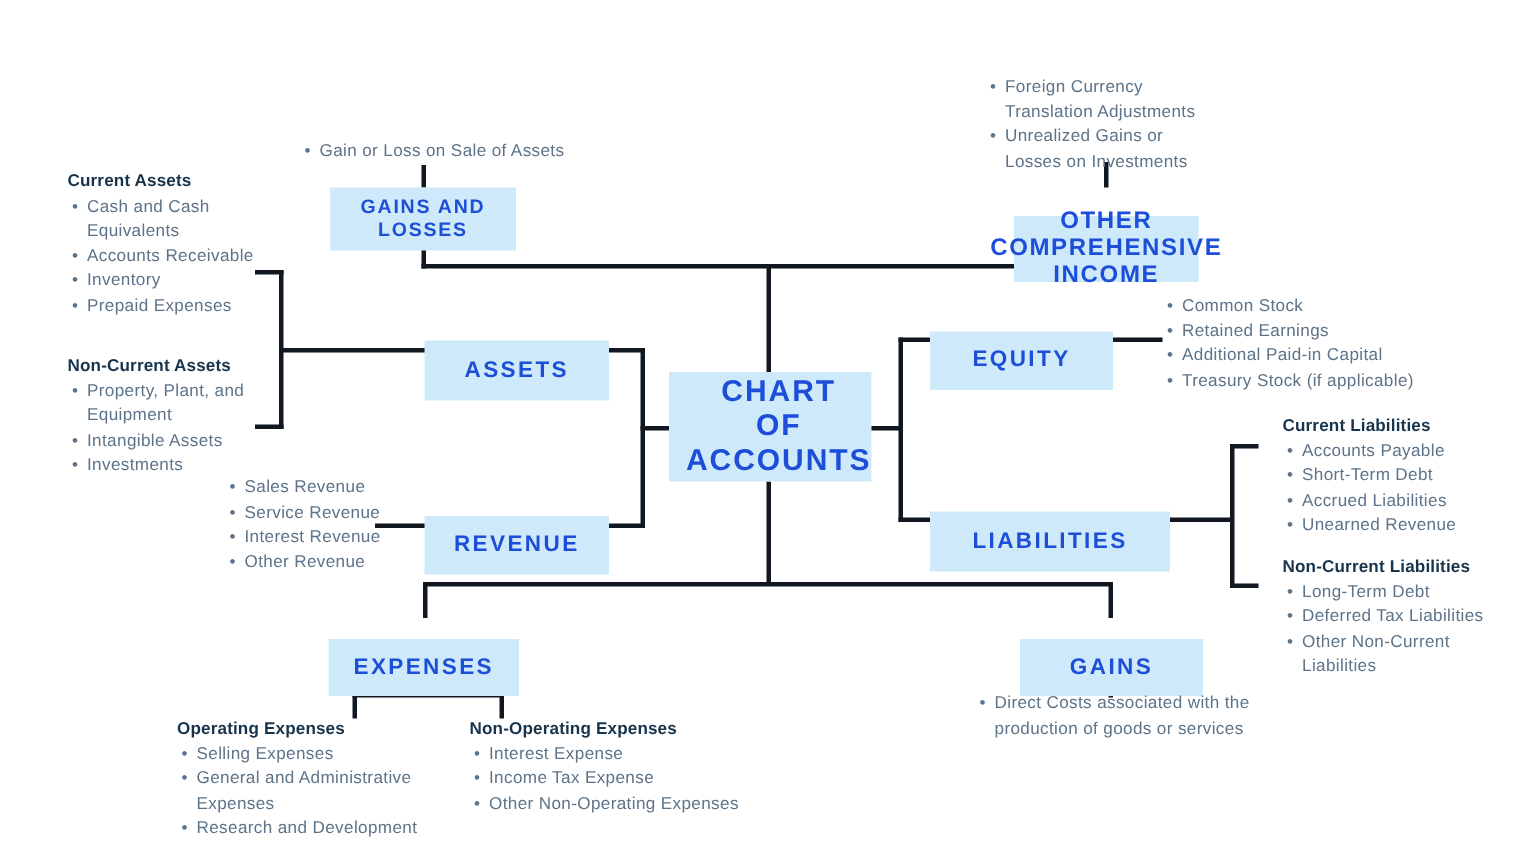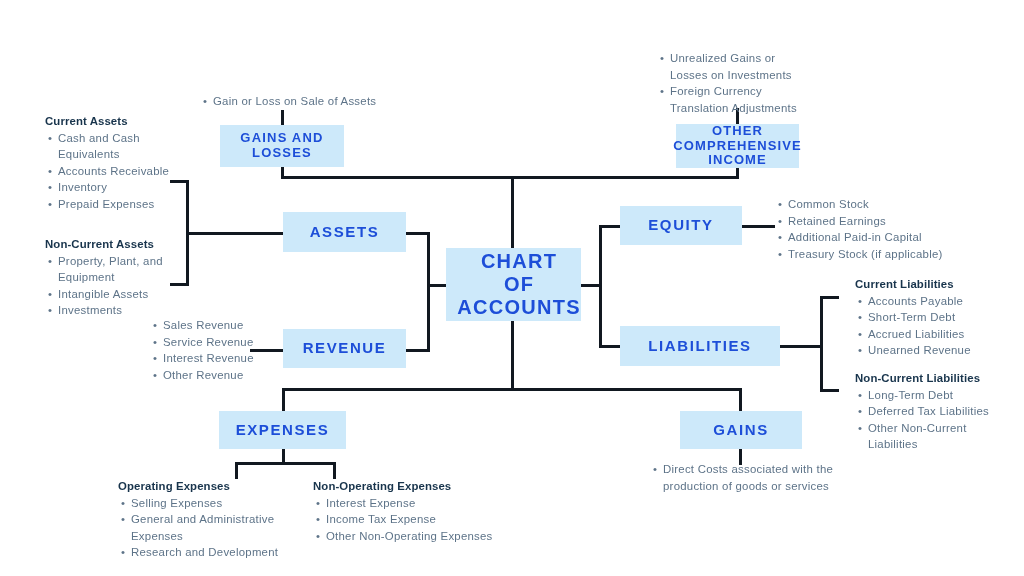--- a/index.html
+++ b/index.html
@@ -31,23 +31,23 @@
     z-index: 3;
     box-sizing: border-box;
   }
   .node span { display: block; }
 
   .node-center {
     font-size: 20px;
     letter-spacing: 1.3px;
     line-height: 1.16;
   }
-  .node-lvl1 { font-size: 15px; }
+  .node-lvl1 { font-size: 15px; margin-top: 15px; }
   .node-top  { font-size: 13px; letter-spacing: 1.2px; }
-  .node-oci  { font-size: 13px; letter-spacing: 1.1px; }
+  .node-oci  { font-size: 16px; letter-spacing: 1.1px; margin-top: 20px; }
 
   
   .ln {
     position: absolute;
     background: #111820;
     z-index: 2;
   }
   .hl { height: 3px; }
   .vl { width: 3px; }
 
@@ -187,22 +187,22 @@
   </div>
 
   <div class="lst" style="left:200px; top:93px; width:220px;">
     <ul>
       <li>Gain or Loss on Sale of Assets</li>
     </ul>
   </div>
 
   <div class="lst" style="left:657px; top:50px; width:156px;">
     <ul>
+      <li>Foreign Currency Translation Adjustments</li>
       <li>Unrealized Gains or Losses on Investments</li>
-      <li>Foreign Currency Translation Adjustments</li>
     </ul>
   </div>
 
   <div class="lst" style="left:45px; top:113px; width:132px;">
     <div class="hd">Current Assets</div>
     <ul>
       <li>Cash and Cash Equivalents</li>
       <li>Accounts Receivable</li>
       <li>Inventory</li>
       <li>Prepaid Expenses</li>

